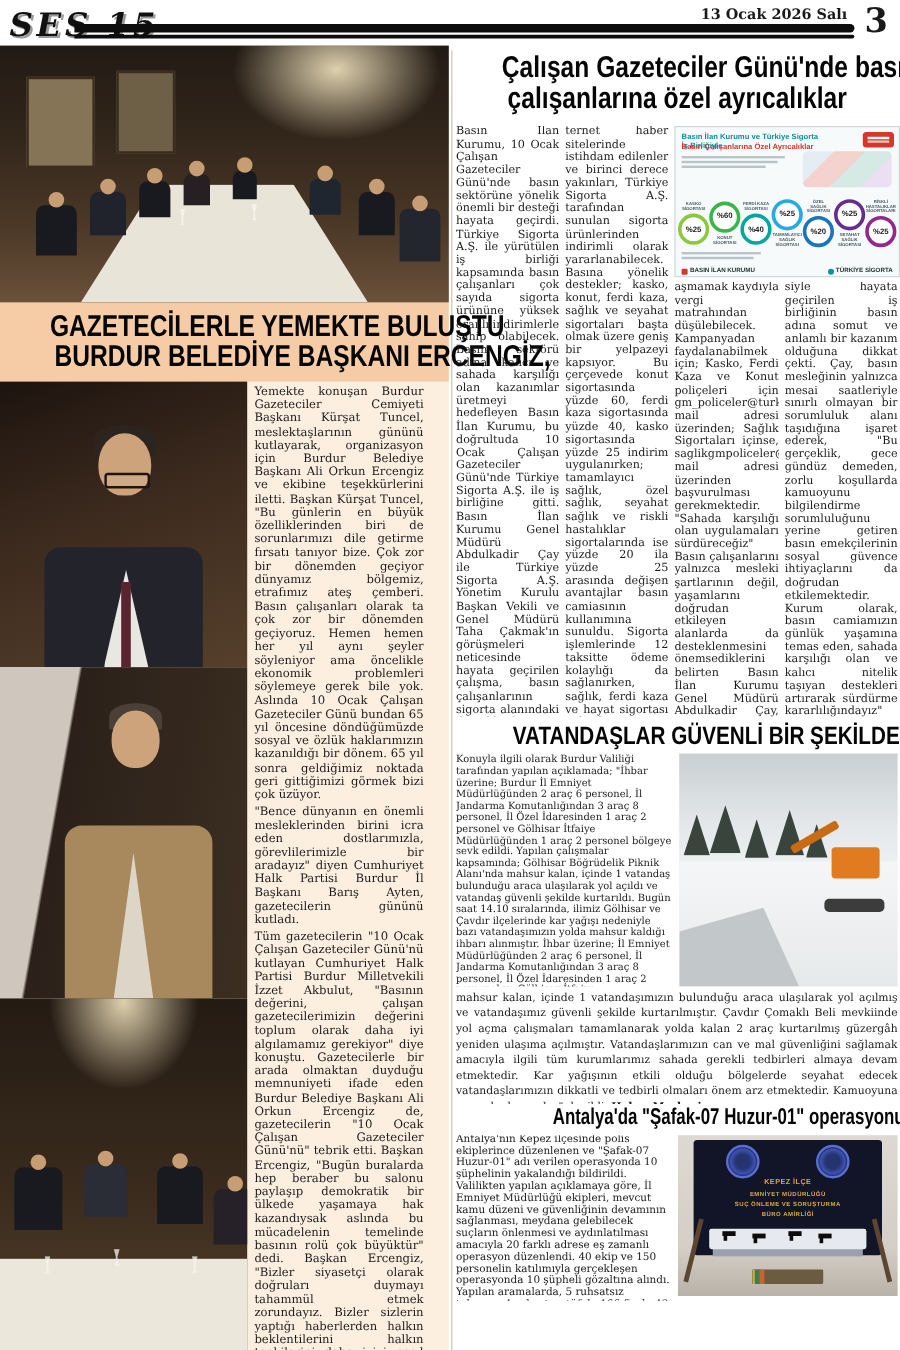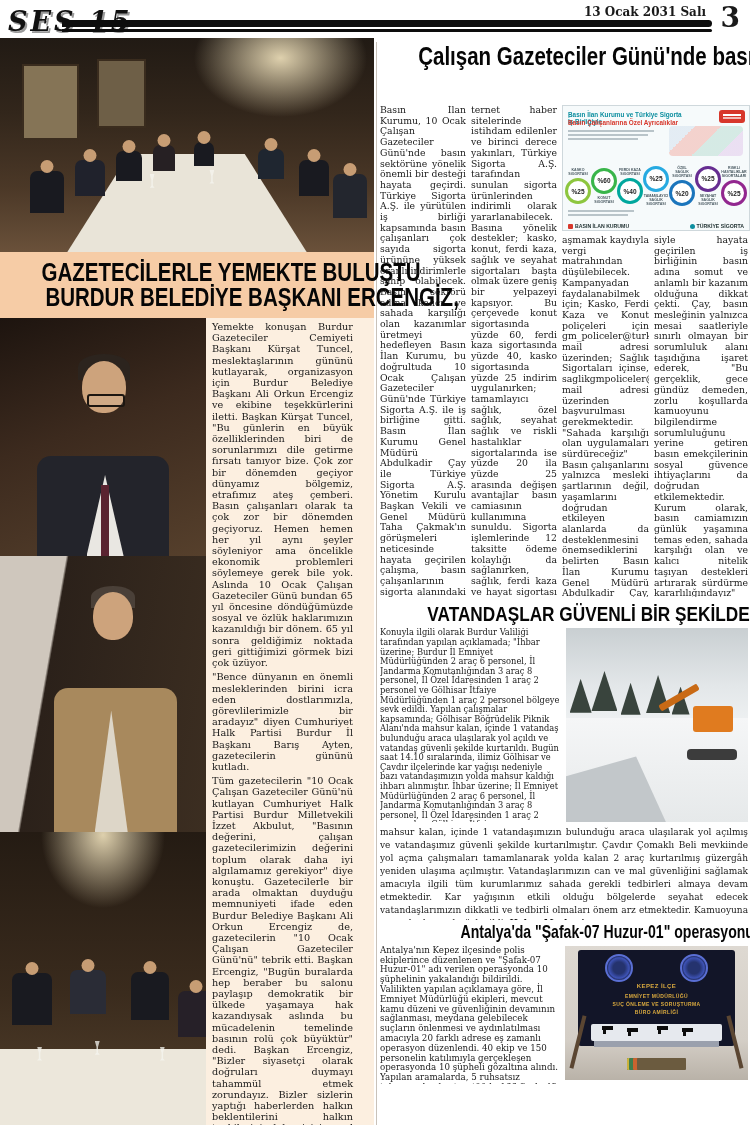--- a/index.html
+++ b/index.html
@@ -107,21 +107,21 @@
         box-shadow:inset 2px 0 0 #c9b23c,inset 6px 0 0 #3f7d4e,inset 10px 0 0 #c9632f;}
 </style>
 </head>
 <body>
 
 <div class="page">
 
   <div class="masthead">SES 15</div>
   <div class="hbar1"></div>
   <div class="hbar2"></div>
-  <div class="hdate">13 Ocak 2031 Salı</div>
+  <div class="hdate">13 Ocak 2026 Salı</div>
   <div class="hpage">3</div>
   <div class="vrule"></div>
 
   <div class="left">
 
     <div class="photo ph-dinner">
       <div class="glow"></div>
       <div class="win" style="left:6%;top:12%;width:14%;height:34%;"></div>
       <div class="win" style="left:26%;top:10%;width:12%;height:30%;background:#6e5f47;"></div>
       <div class="tbl"></div>
@@ -176,20 +176,21 @@
         <p>Tüm gazetecilerin "10 Ocak Çalışan Gazeteciler Günü'nü kutlayan Cumhuriyet Halk Partisi Burdur Milletvekili İzzet Akbulut, "Basının değerini, çalışan gazetecilerimizin değerini toplum olarak daha iyi algılamamız gerekiyor" diye konuştu. Gazetecilerle bir arada olmaktan duyduğu memnuniyeti ifade eden Burdur Belediye Başkanı Ali Orkun Ercengiz de, gazetecilerin "10 Ocak Çalışan Gazeteciler Günü'nü" tebrik etti. Başkan Ercengiz, "Bugün buralarda hep beraber bu salonu paylaşıp demokratik bir ülkede yaşamaya hak kazandıysak aslında bu mücadelenin temelinde basının rolü çok büyüktür" dedi. Başkan Ercengiz, "Bizler siyasetçi olarak doğruları duymayı tahammül etmek zorundayız. Bizler sizlerin yaptığı haberlerden halkın beklentilerini halkın tepkilerini daha iyiyi nasıl buluruzu sizlerden öğrenmeliyiz. Sizlerin aracılığınızla yaptıklarımızı duyurmalı yaptıklarımızın karşılığında da neler yapabileceğimizi biz sizlerden öğrenmeliyiz. Tabii son dönem her şeyin fasonu çıktığı gibi bu işlerinde fasonu türedi. Biraz önce cemiyet başkanımız eczacıların meslek yasasından bahsetti, biliyorsunuz bir meslek odası başkanı olarak siyasete atılmıştım orada başka mücadeleler veriyorduk. Derdimiz mesleğin niteliğini artırmaktı, mesleğin niceliğinden çok niteliğini artırıp daha kaliteli hizmet üretmekle ilgiliydi. Aslında bu mesleğe duyulan umuttur genç arkadaşlarımızın bu mesleği yapmasının sebebidir bugün küçük yavrularımızın bebeklerimizin olması. Çünkü bunu kendine meslek edinmiş genç arkadaşlarımızın çocukları için yaptığı bu meslekte bir umutları vardır. Bunu doğru algılamak lazım" dedi.</p>
 
       </div>
     </div>
   </div>
 
   <div class="right">
 
     <div class="a1-head">
       <div class="headline"><span class="cond">Çalışan Gazeteciler Günü'nde basın</span></div>
+      <div class="headline"><span class="cond">çalışanlarına özel ayrıcalıklar</span></div>
     </div>
     <div class="a1-body">
       <div class="a1col c0">Basın İlan Kurumu, 10 Ocak Çalışan Gazeteciler Günü'nde basın sektörüne yönelik önemli bir desteği hayata geçirdi. Türkiye Sigorta A.Ş. ile yürütülen iş birliği kapsamında basın çalışanları çok sayıda sigorta ürününe yüksek oranlı indirimlerle sahip olabilecek. Basın sektörü adına kalıcı ve sahada karşılığı olan kazanımlar üretmeyi hedefleyen Basın İlan Kurumu, bu doğrultuda 10 Ocak Çalışan Gazeteciler Günü'nde Türkiye Sigorta A.Ş. ile iş birliğine gitti. Basın İlan Kurumu Genel Müdürü Abdulkadir Çay ile Türkiye Sigorta A.Ş. Yönetim Kurulu Başkan Vekili ve Genel Müdürü Taha Çakmak'ın görüşmeleri neticesinde hayata geçirilen çalışma, basın çalışanlarının sigorta alanındaki desteklerden avantajlı bir şekilde faydalanmasını amaçlıyor. İş birliği kapsamında Basın İlan Kurumu'na akredite gazete, dergi ve in-</div>
       <div class="a1col c1">ternet haber sitelerinde istihdam edilenler ve birinci derece yakınları, Türkiye Sigorta A.Ş. tarafından sunulan sigorta ürünlerinden indirimli olarak yararlanabilecek. Basına yönelik destekler; kasko, konut, ferdi kaza, sağlık ve seyahat sigortaları başta olmak üzere geniş bir yelpazeyi kapsıyor. Bu çerçevede konut sigortasında yüzde 60, ferdi kaza sigortasında yüzde 40, kasko sigortasında yüzde 25 indirim uygulanırken; tamamlayıcı sağlık, özel sağlık, seyahat sağlık ve riskli hastalıklar sigortalarında ise yüzde 20 ila yüzde 25 arasında değişen avantajlar basın camiasının kullanımına sunuldu. Sigorta işlemlerinde 12 taksitte ödeme kolaylığı da sağlanırken, sağlık, ferdi kaza ve hayat sigortası poliçeleri için ödenen primlerin toplamı, brüt ücretin yüzde 15'ini ve yıllık asgari ücret tutarını</div>
       <div class="a1-right">
         <div class="ig">
           <div class="ig-t1">Basın İlan Kurumu ve Türkiye Sigorta İş Birliğiyle</div>
           <div class="ig-t2">Basın Çalışanlarına Özel Ayrıcalıklar</div>
           <div class="ig-badge"></div>
           <div class="ig-blurb">

